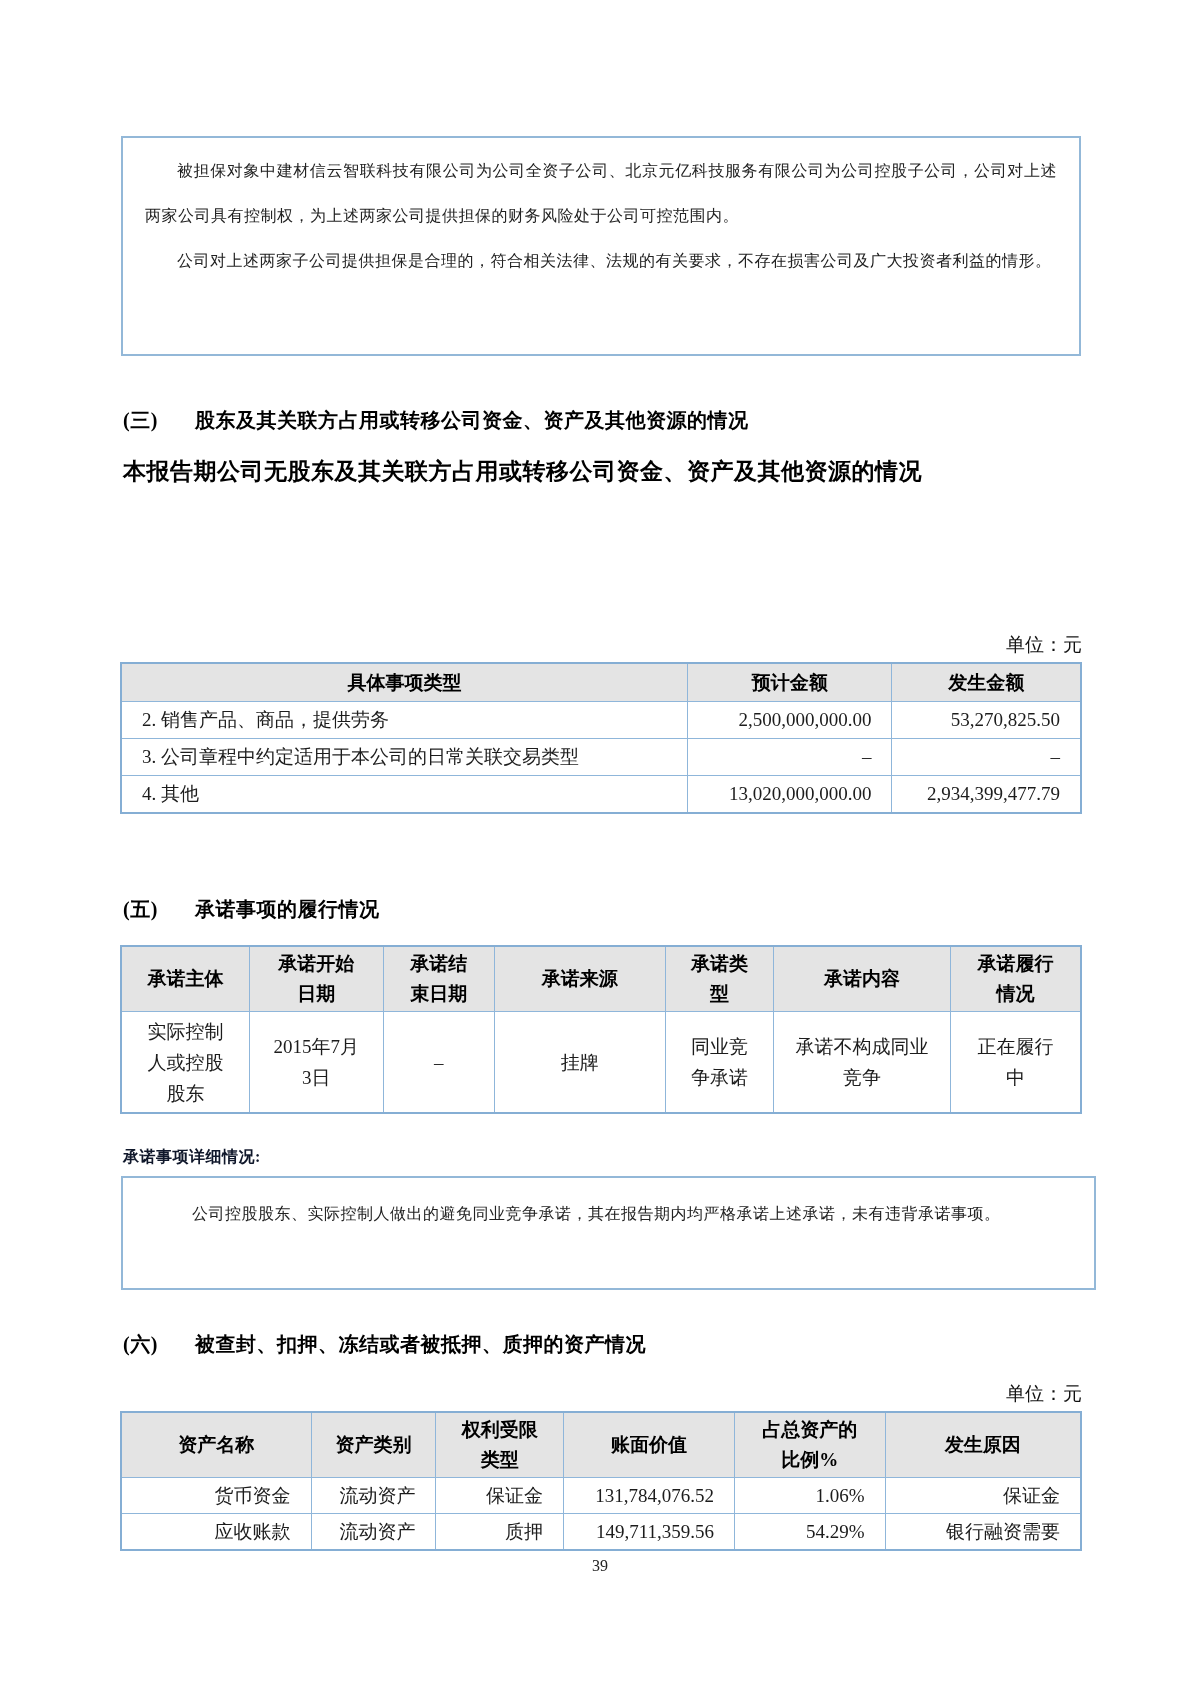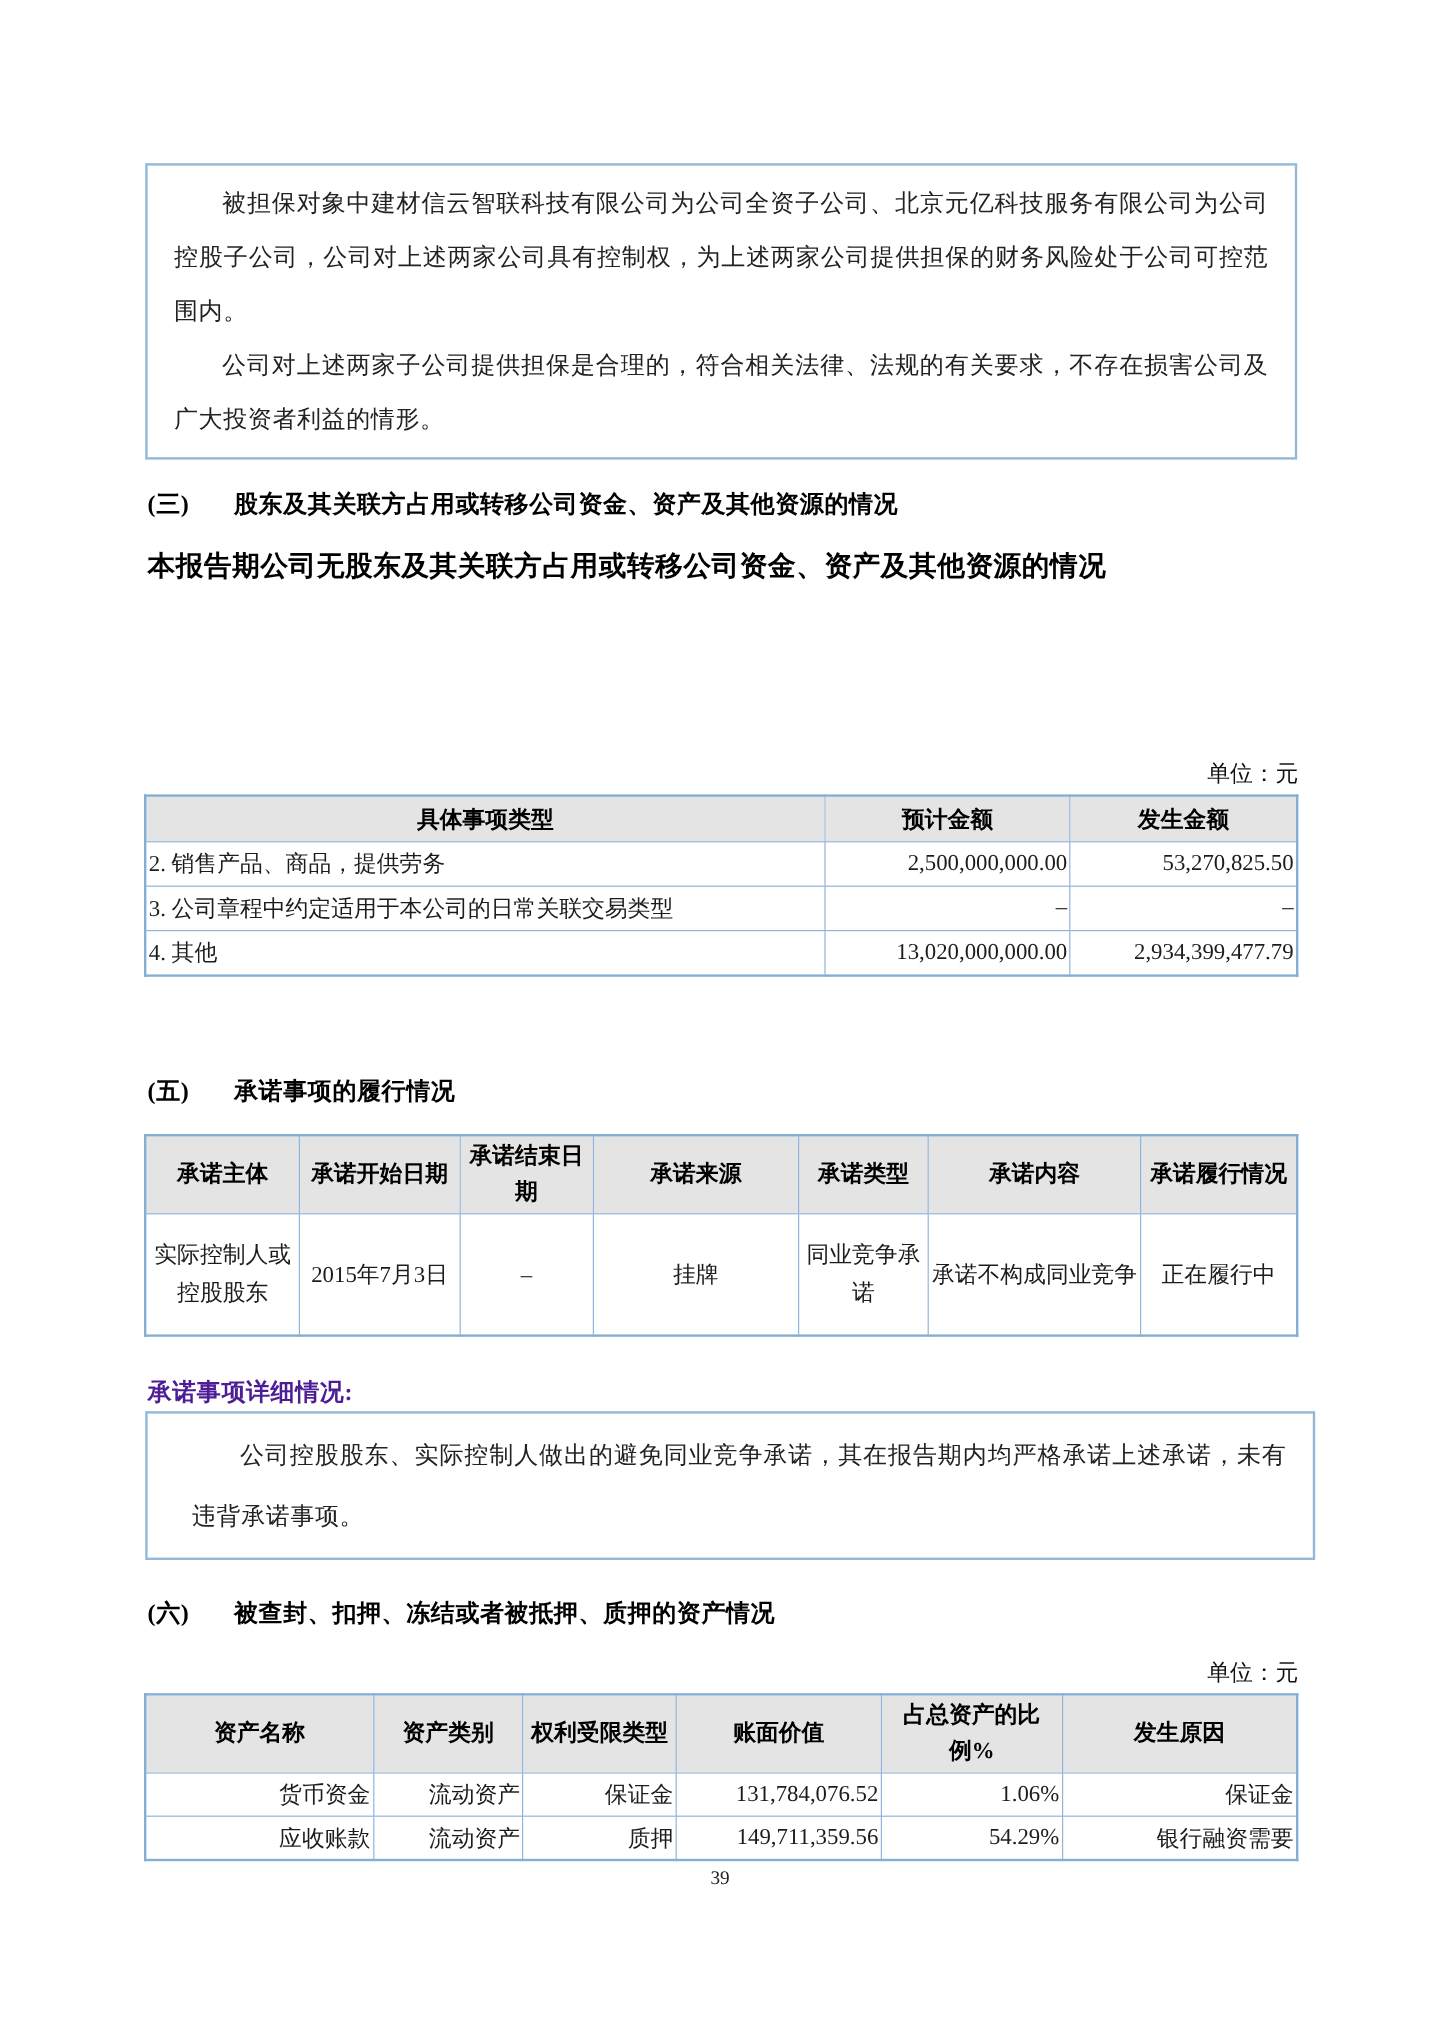--- a/index.html
+++ b/index.html
@@ -12,21 +12,21 @@
     color:#1c1c1c;
     overflow:hidden;
   }
   .abs{position:absolute;}
   
   .stmt-box{
     left:121px;width:912px;
     border:2px solid #93b8d8;
     background:#fff;
     padding:10px 22px 8px 22px;
-    font-size:20px;
+    font-size:16px;
     letter-spacing:0.5px;
     text-align:justify;
     color:#222;
   }
   .stmt-box p{margin:0;text-indent:2em;line-height:45px;}
   .stmt-box.second p{line-height:51px;}
   
   .sec-head{
     left:123px;width:959px;
     font-size:20px;font-weight:bold;color:#000;
@@ -46,21 +46,21 @@
   
   table.doc{
     border-collapse:collapse;
     table-layout:fixed;
     width:962px;
     font-size:19px;
     color:#1c1c1c;
   }
   table.doc th,table.doc td{
     border:1.5px solid #8fb6da;
-    padding:2px 2px;
+    padding:2px 20px;
     overflow:hidden;
   }
   table.doc th{
     background:#e4e4e4;
     font-weight:bold;
     text-align:center;
     color:#000;
   }
   table.doc{border:2px solid #85aed4;}
   
@@ -76,21 +76,21 @@
     line-height:31px;padding:2px 10px;
   }
   
   .t3 thead tr{height:64px;}
   .t3 th{line-height:30px;padding:2px 12px;}
   .t3 td{height:31px;}
   .t3 td.cl{text-align:right;}
   .t3 td.cr{text-align:right;}
   .detail-head{
     left:123px;width:959px;
-    font-size:20px;font-weight:bold;color:#4c1d95;letter-spacing:0.5px;
+    font-size:16px;font-weight:bold;color:#0f172a;letter-spacing:0.5px;
   }
   .page-num{
     left:0;width:1200px;text-align:center;
     font-size:16px;color:#222;
   }
 </style>
 </head>
 <body>
 
 <div class="page">

